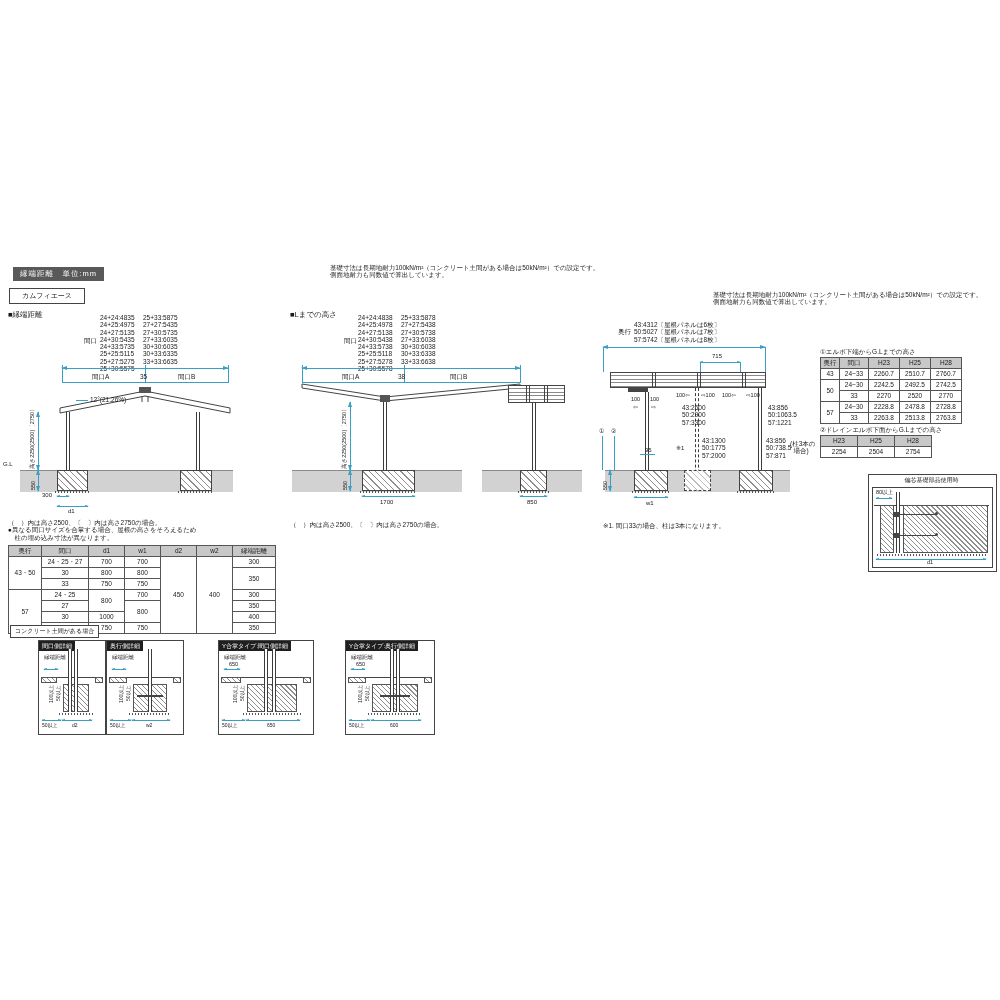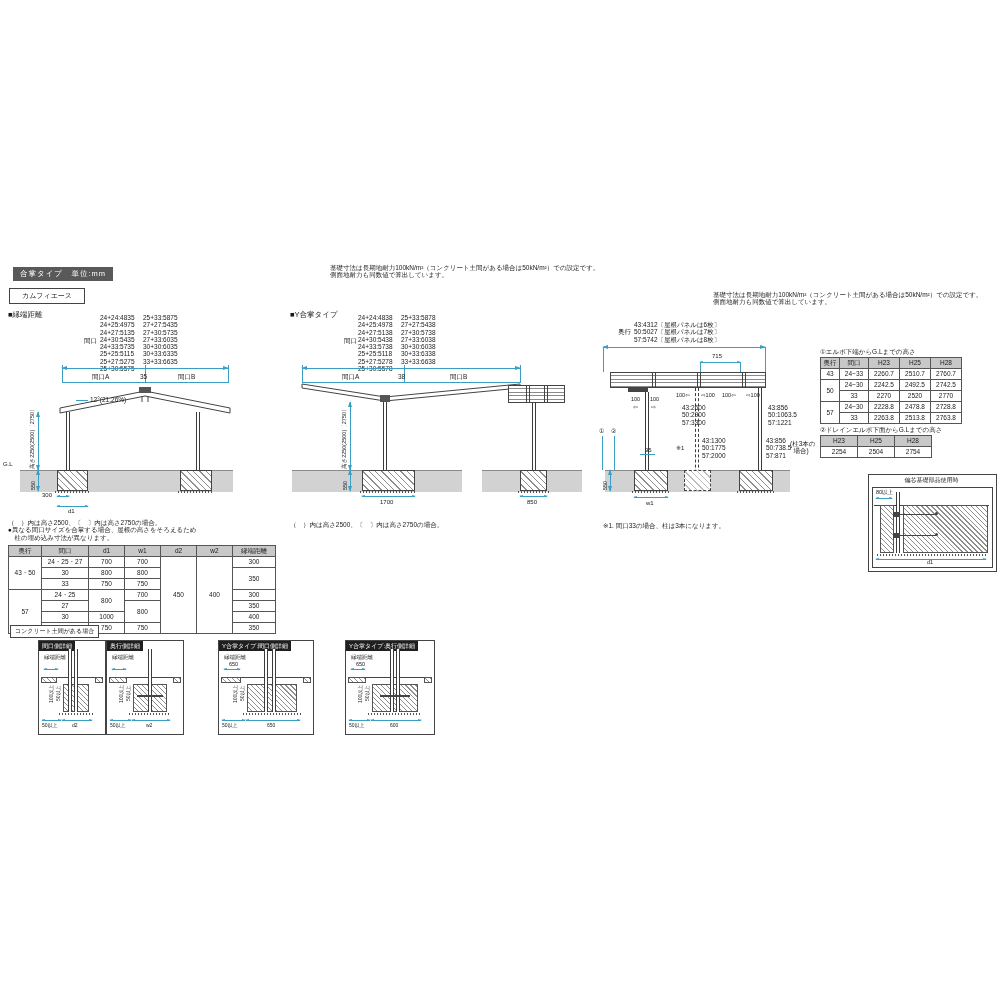--- a/index.html
+++ b/index.html
@@ -39,21 +39,21 @@
   .tbl th{background:#c8c8c8}
   .dbox{position:absolute;border:1px solid #444;background:#fff}
   .dtitle{position:absolute;left:0;top:0;background:#1f1f1f;color:#fff;font-size:6px;line-height:1;padding:2px 3px;white-space:nowrap}
   svg{position:absolute;overflow:visible}
 </style>
 </head>
 <body>
 
 <div class="canvas">
 
-  <div class="badge" style="left:13px;top:267px">合掌タイプ　単位:mm</div>
+  <div class="badge" style="left:13px;top:267px">縁端距離　単位:mm</div>
   <div class="pbox" style="left:9px;top:288px">カムフィエース</div>
   <div class="lb" style="left:330px;top:264px">基礎寸法は長期地耐力100kN/m²（コンクリート土間がある場合は50kN/m²）での設定です。
 側面地耐力も同数値で算出しています。</div>
   <div class="lb" style="left:713px;top:291px">基礎寸法は長期地耐力100kN/m²（コンクリート土間がある場合は50kN/m²）での設定です。
 側面地耐力も同数値で算出しています。</div>
 
   <div class="lb s75" style="left:8px;top:311px">■縁端距離</div>
   <div class="lb" style="left:84px;top:337px">間口</div>
   <div class="lb" style="left:100px;top:314px">24+24:4835
 24+25:4975
@@ -102,21 +102,21 @@
   <div class="dimv" style="left:38px;top:470px;height:21px"></div>
   <div class="lb s55 rot" style="left:30px;top:490px">550</div>
   <div class="dimh sm" style="left:57px;top:496px;width:12px"></div>
   <div class="lb s6" style="left:42px;top:492px">300</div>
   <div class="dimh sm" style="left:57px;top:506px;width:31px"></div>
   <div class="lb s6" style="left:68px;top:508px">d1</div>
   <div class="lb" style="left:8px;top:519px">（　）内は高さ2500、〔　〕内は高さ2750の場合。
 ●異なる間口サイズを合掌する場合、屋根の高さをそろえるため
 　柱の埋め込み寸法が異なります。</div>
 
-  <div class="lb s75" style="left:290px;top:311px">■Y合掌タイプ</div>
+  <div class="lb s75" style="left:290px;top:311px">■Lまでの高さ</div>
   <div class="lb" style="left:344px;top:337px">間口</div>
   <div class="lb" style="left:358px;top:314px">24+24:4838
 24+25:4978
 24+27:5138
 24+30:5438
 24+33:5738
 25+25:5118
 25+27:5278
 25+30:5578</div>
   <div class="lb" style="left:401px;top:314px">25+33:5878

